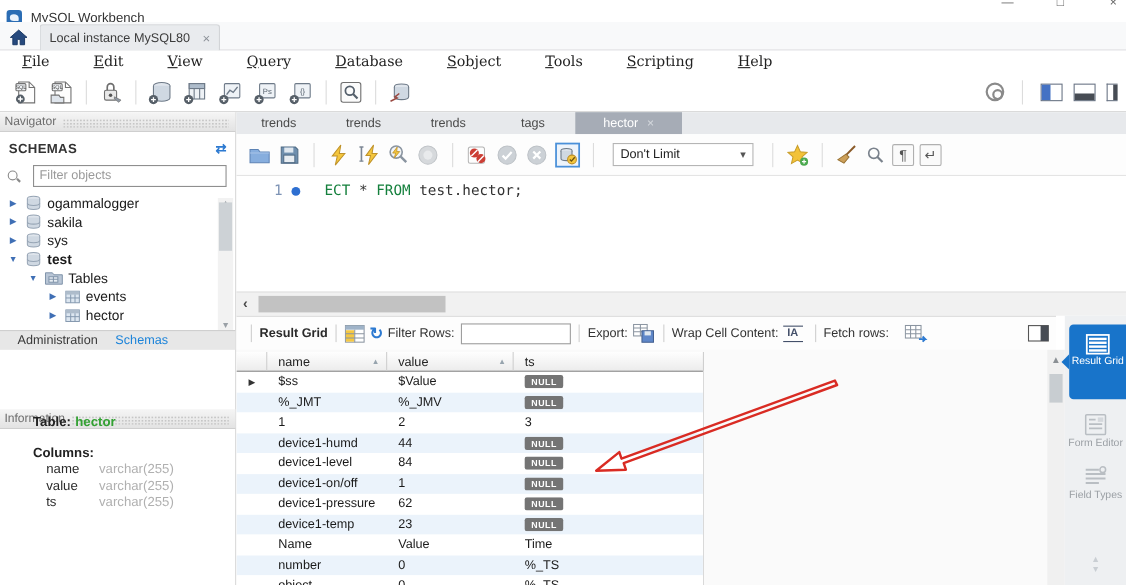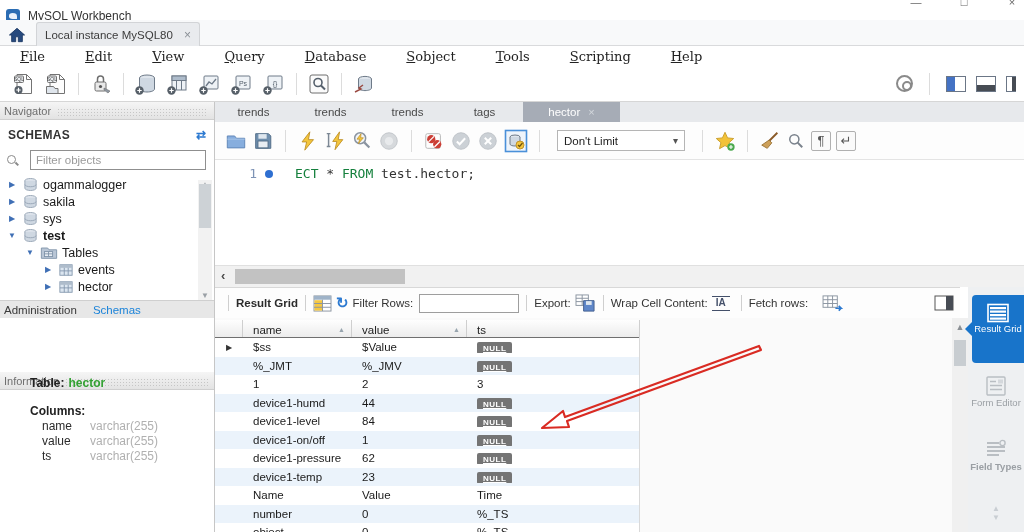--- a/index.html
+++ b/index.html
@@ -55,21 +55,21 @@
   .tree { position:relative; }
   .treerow { height:17px; display:flex; align-items:center; gap:4px; font-size:12.5px; color:#1a1a1a; }
   .treerow .arr { width:12px; text-align:center; color:#3f6fb5; font-size:8px; flex:none; }
   .treerow.d0 { padding-left:6px; }
   .treerow.d1 { padding-left:24px; }
   .treerow.d2 { padding-left:42px; }
   .treerow.boldlbl .lbl { font-weight:bold; }
   .treescroll { position:absolute; right:2px; top:78px; width:14px; height:120px; background:#f2f2f2; }
   .treescroll .thumb { position:absolute; left:1px; top:4px; width:12px; height:44px; background:#cdd2d6; }
   .sarr { position:absolute; left:0; width:14px; text-align:center; color:#9aa0a6; font-size:8px; }
-  .navtabs { position:absolute; left:0; top:198px; width:214px; height:18px; background:#e7e7e7; border-top:1px solid #cfcfcf; display:flex; align-items:center; font-size:11.5px; gap:16px; padding:0 4px; }
+  .navtabs { position:absolute; left:0; top:198px; width:214px; height:18px; background:#e7e7e7; border-top:1px solid #cfcfcf; display:flex; align-items:center; font-size:11.5px; gap:16px; padding:0 16px; }
   .navtab-admin { color:#3a3a3a; }
   .navtab-schemas { color:#1b83d9; }
   .infoheader { position:absolute; left:0; top:228px; width:214px; }
   .infobody { position:absolute; left:0; top:246px; width:214px; font-size:12px; }
   .inforow1 { margin:28px 0 0 30px; font-weight:bold; }
   .tname { color:#33a133; margin-left:4px; }
   .colslabel { margin:14px 0 0 30px; font-weight:bold; }
   .colrow { display:flex; margin:1px 0 0 42px; }
   .colname { width:48px; color:#2b2b2b; }
   .coltype { color:#b0b0b0; }
@@ -113,21 +113,21 @@
   .gh { border-right:1px solid #cfcfcf; padding:2px 6px 0 10px; color:#222; display:flex; align-items:center; }
   .gh .sort { margin-left:auto; color:#97a4ae; font-size:7px; }
   .cw-m { width:28px; padding:0; flex:none; }
   .cw-n { width:109px; flex:none; }
   .cw-v { width:115px; flex:none; }
   .cw-t { width:173px; flex:none; }
   .grow { display:flex; height:18.5px; align-items:center; background:#fff; }
   .grow.alt { background:#ebf3fb; }
   .gc { padding-left:10px; color:#1a1a1a; overflow:hidden; white-space:nowrap; }
   .gc.cw-m { text-align:center; padding:0; color:#333; font-size:8px; }
-  .null-badge { background:#747474; color:#fff; font-size:8px; font-weight:bold; padding:2px 6px 1px; border-radius:2px; letter-spacing:.5px;text-decoration:underline; }
+  .null-badge { background:#747474; color:#fff; font-size:8px; font-weight:bold; padding:2px 6px 1px; border-radius:2px; letter-spacing:.5px; }
 
   .vscroll { position:absolute; left:737px; top:216px; width:16px; height:214px; background:#f0f0f0; }
   .vscroll .uarr { position:absolute; left:0; top:4px; width:16px; text-align:center; color:#8a8f94; font-size:9px; }
   .vscroll .thumb { position:absolute; left:2px; top:22px; width:12px; height:26px; background:#c8cdd1; }
 
   .sidebar { position:absolute; left:753px; top:185px; width:56px; height:245px; background:#eef0f2; }
   .sb-btn { position:absolute; left:4px; top:8px; width:52px; height:68px; background:#1874ca; border-radius:4px 0 0 4px; color:#fff; text-align:center; font-size:9.5px; line-height:11px; padding-top:8px; }
   .sb-btn .notch { position:absolute; left:-7px; top:27px; width:0; height:0; border-top:7px solid rgba(0,0,0,0); border-bottom:7px solid rgba(0,0,0,0); border-right:7px solid #1874ca; }
   .sb-item { position:absolute; left:0; width:56px; text-align:center; color:#9a9fa4; font-size:9.5px; line-height:11px; }
   .sb-chevrons { position:absolute; left:0; bottom:10px; width:56px; text-align:center; color:#c9ced3; font-size:8px; line-height:9px; }
@@ -714,21 +714,21 @@
           <use href="#s-rgwhite"></use>
         </svg>
       <div class="sb-label">Result Grid</div>
     </div>
     <div class="sb-item" style="top:88px;">
       <svg class="icn" width="24" height="22">
           <use href="#s-formed"></use>
         </svg>
       <div>Form Editor</div>
     </div>
-    <div class="sb-item" style="top:152px;font-weight:bold;">
+    <div class="sb-item" style="top:136px;">
       <svg class="icn" width="24" height="22">
           <use href="#s-fieldt"></use>
         </svg>
       <div>Field Types</div>
     </div>
     <div class="sb-chevrons">
       <div>▲</div>
       <div>▼</div>
     </div>
   </div>

